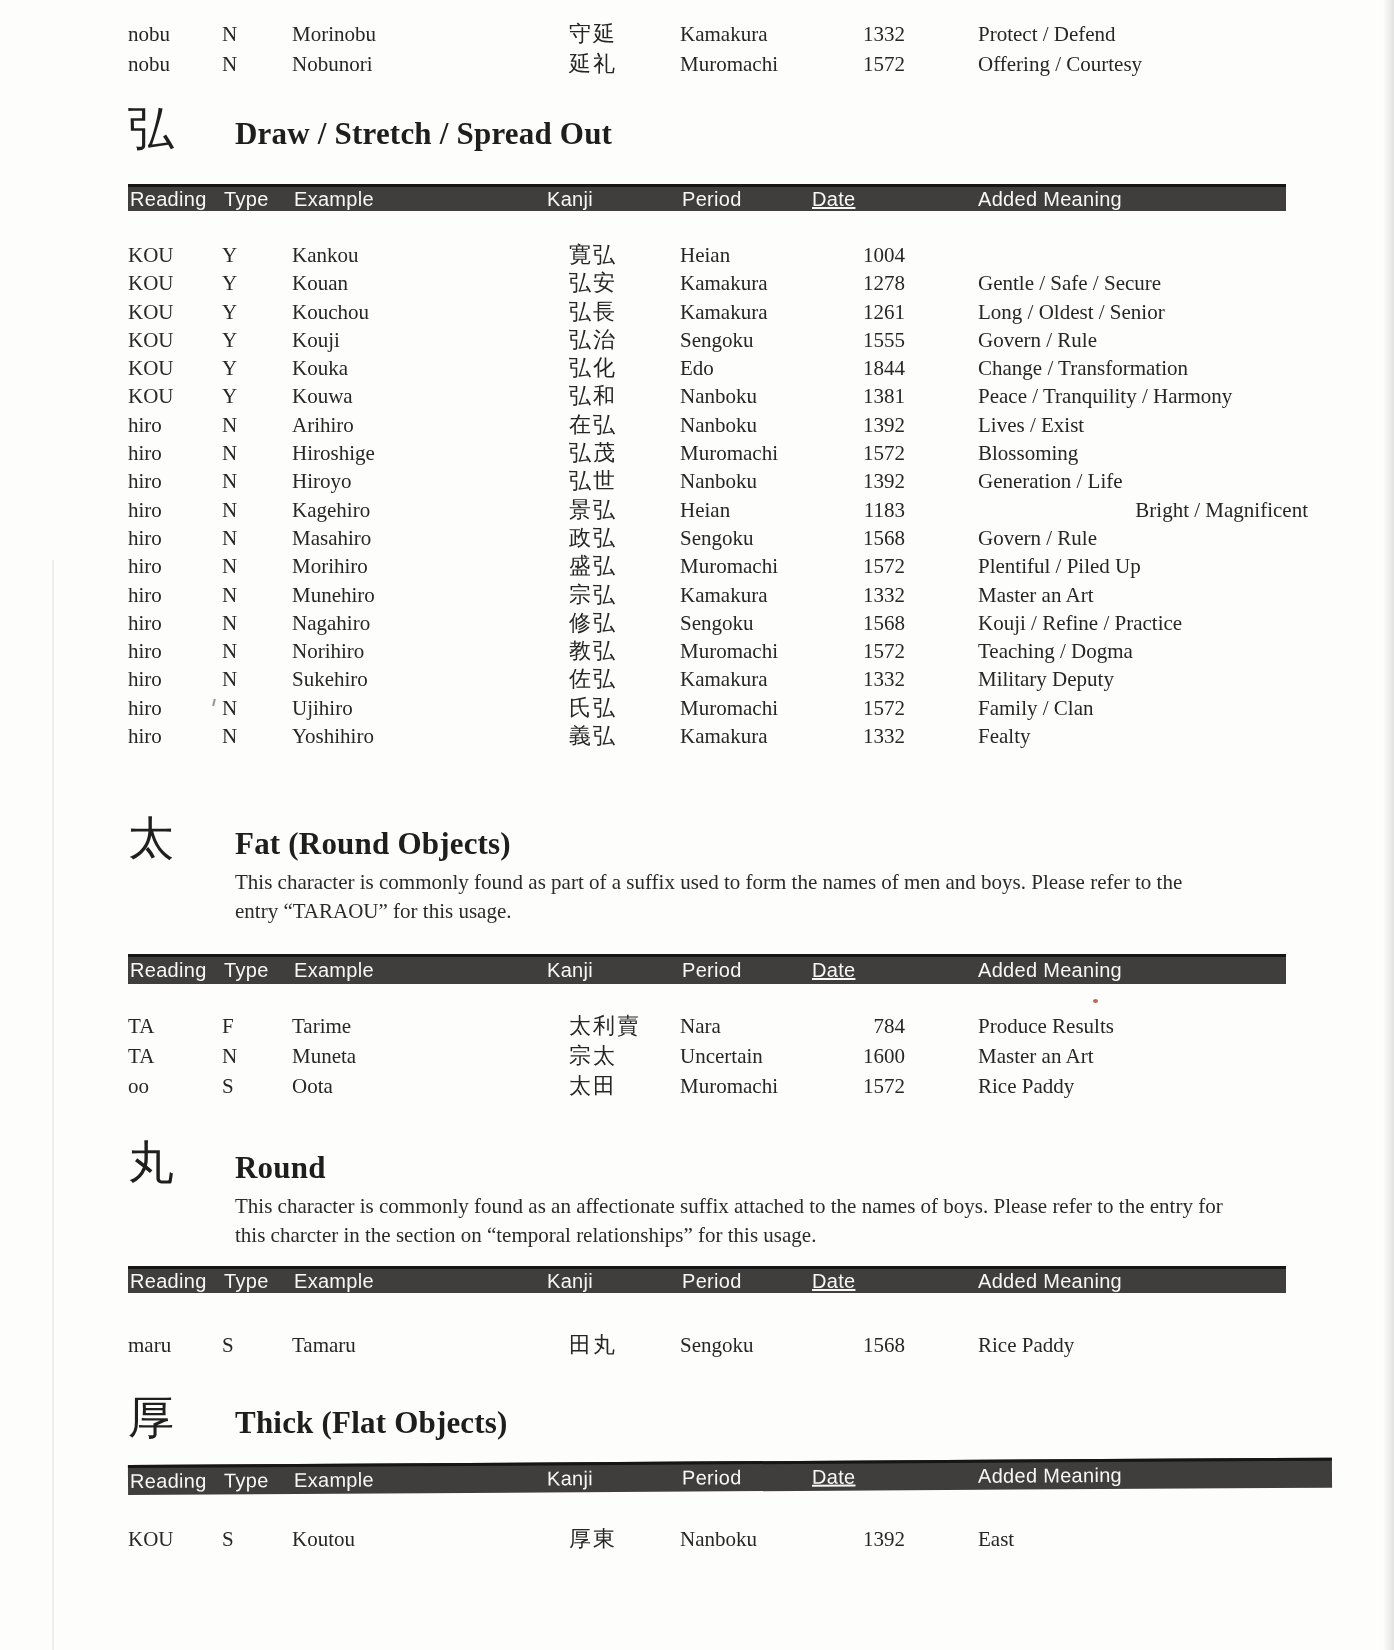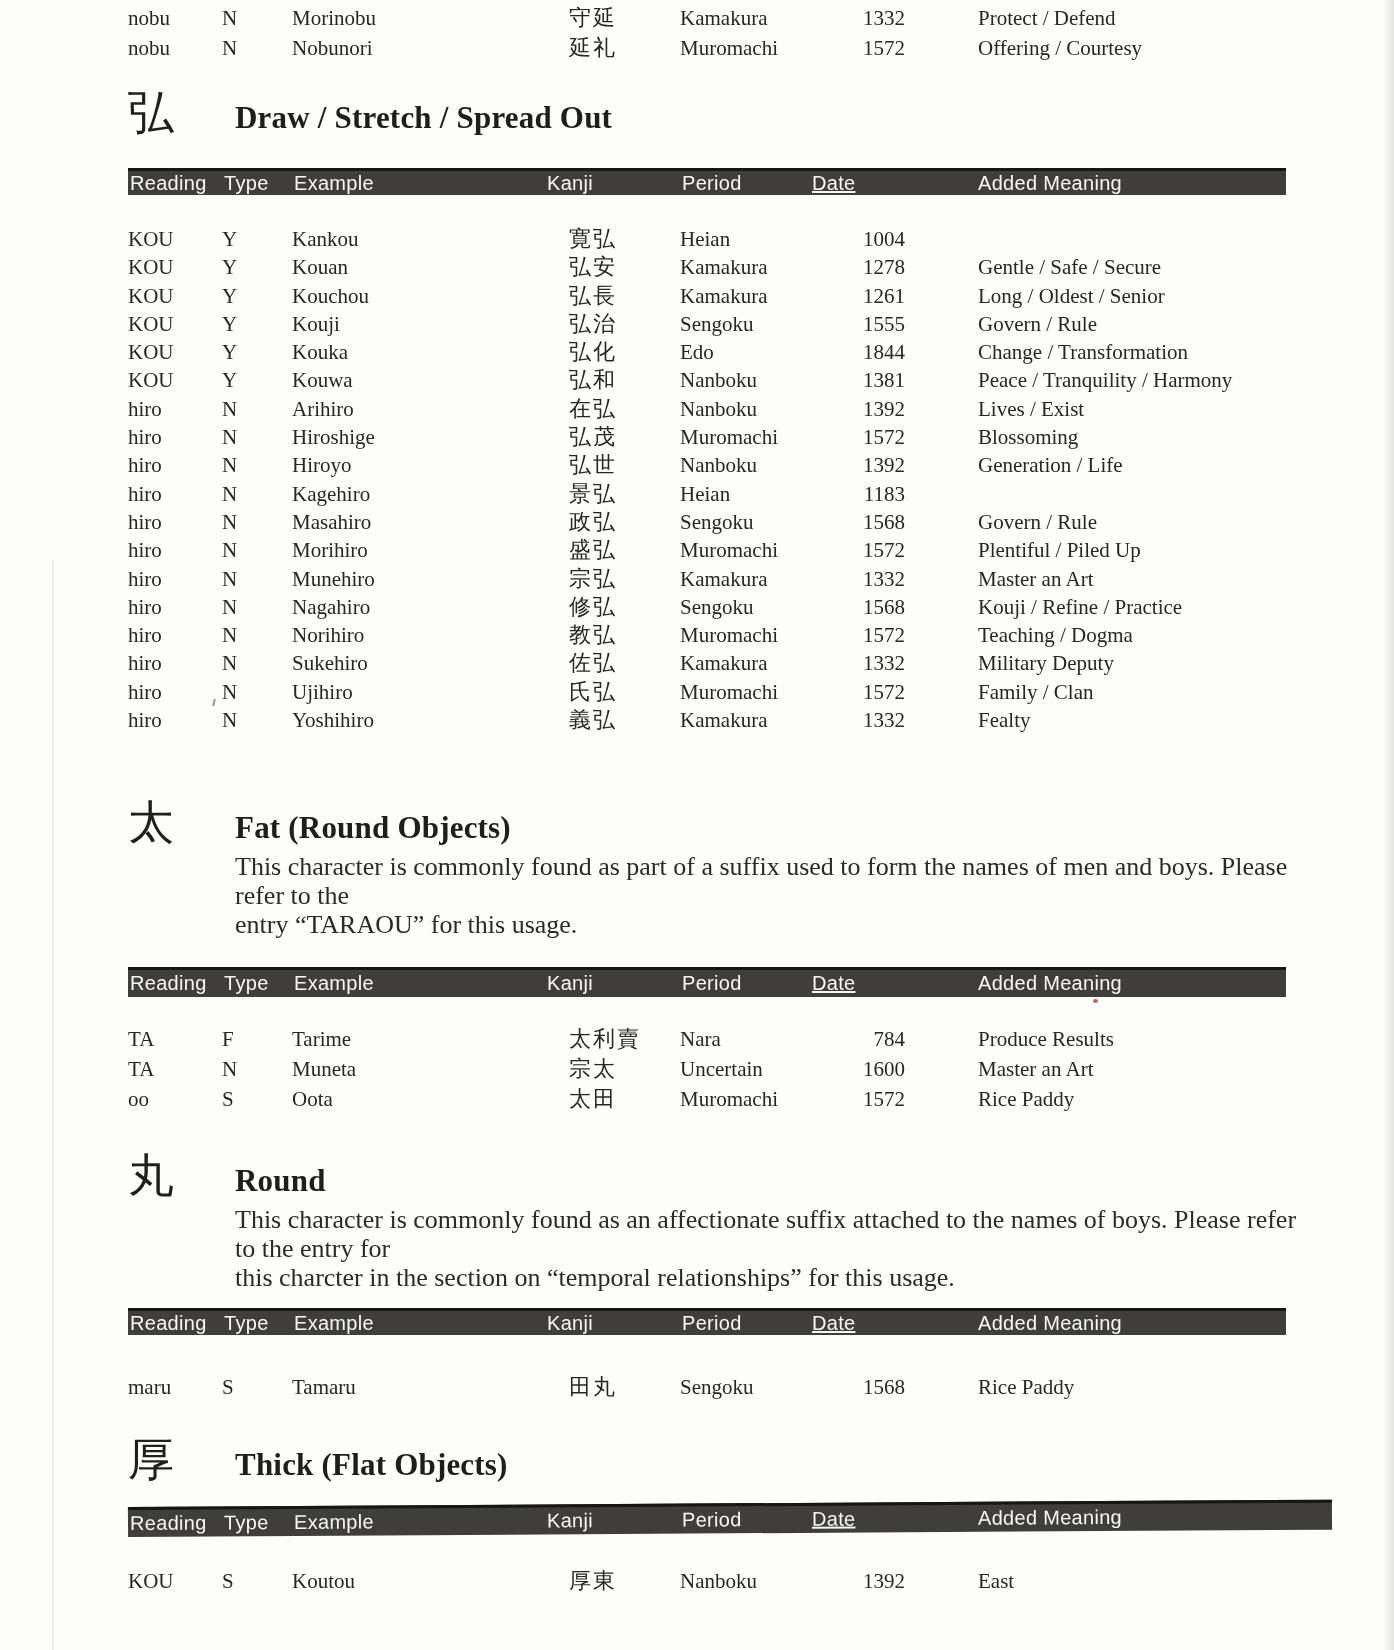--- a/index.html
+++ b/index.html
@@ -4,21 +4,21 @@
 <style>
   html,body{margin:0;padding:0;}
   body{
     width:1394px;height:1650px;
     background:#fdfdfb;
     font-family:"Liberation Serif","DejaVu Serif",serif;
     color:#262624;
     overflow:hidden;
   }
   .page{position:relative;width:1394px;height:1650px;}
-  .content{padding-top:4px;margin-left:128px;width:1180px;}
+  .content{padding-top:20px;margin-left:128px;width:1180px;}
 
   
   .trow{
     display:grid;
     grid-template-columns:94px 70px 253px 135px 130px 95px 1fr;
     font-size:21px;
     line-height:27px;
     align-items:baseline;
   }
   .t-cont .trow{height:30px;}
@@ -59,21 +59,21 @@
     font-size:46px;line-height:1;color:#1f1f1d;
   }
   .sec-title{
     font-size:31px;font-weight:700;color:#1e1e1c;
     letter-spacing:.2px;
   }
 
   
   .note{
     margin-left:107px;
-    font-size:26px;
+    font-size:21px;
     line-height:29px;
     white-space:pre-line;
     color:#2a2a28;
   }
 
   
   .mt-sec1{margin-top:26px;}
   .mt-bar1{margin-top:26px;}
   .mt-rows1{margin-top:30px;}
   .mt-sec2{margin-top:66px;}
@@ -235,20 +235,21 @@
     <span class="c-meaning">Generation / Life</span>
   </div>
 
   <div class="trow">
     <span class="c-reading">hiro</span>
     <span class="c-type">N</span>
     <span class="c-example">Kagehiro</span>
     <span class="c-kanji">景弘</span>
     <span class="c-period">Heian</span>
     <span class="c-date">1183</span>
+    <span class="c-meaning shift">Bright / Magnificent</span>
   </div>
 
   <div class="trow">
     <span class="c-reading">hiro</span>
     <span class="c-type">N</span>
     <span class="c-example">Masahiro</span>
     <span class="c-kanji">政弘</span>
     <span class="c-period">Sengoku</span>
     <span class="c-date">1568</span>
     <span class="c-meaning">Govern / Rule</span>

